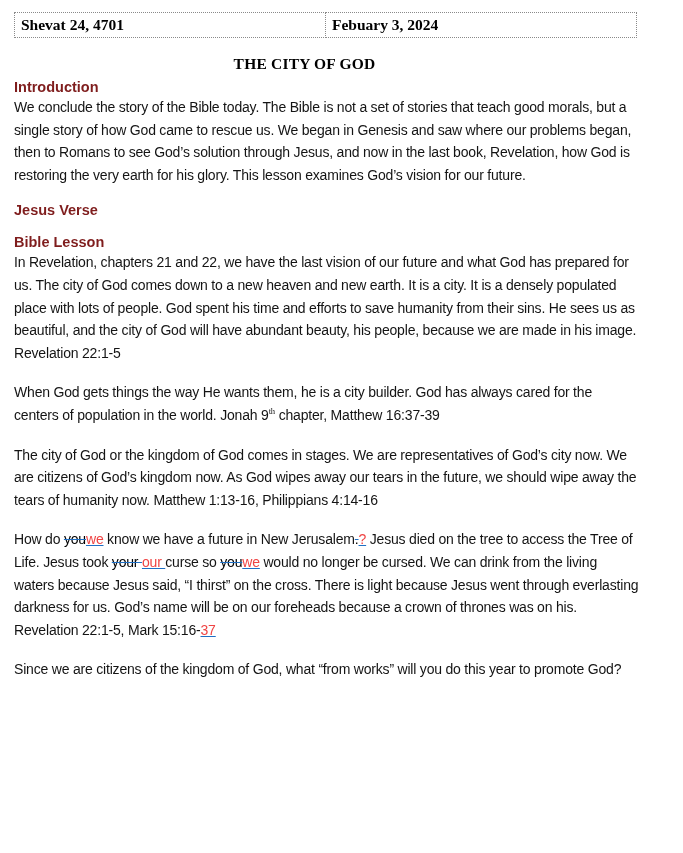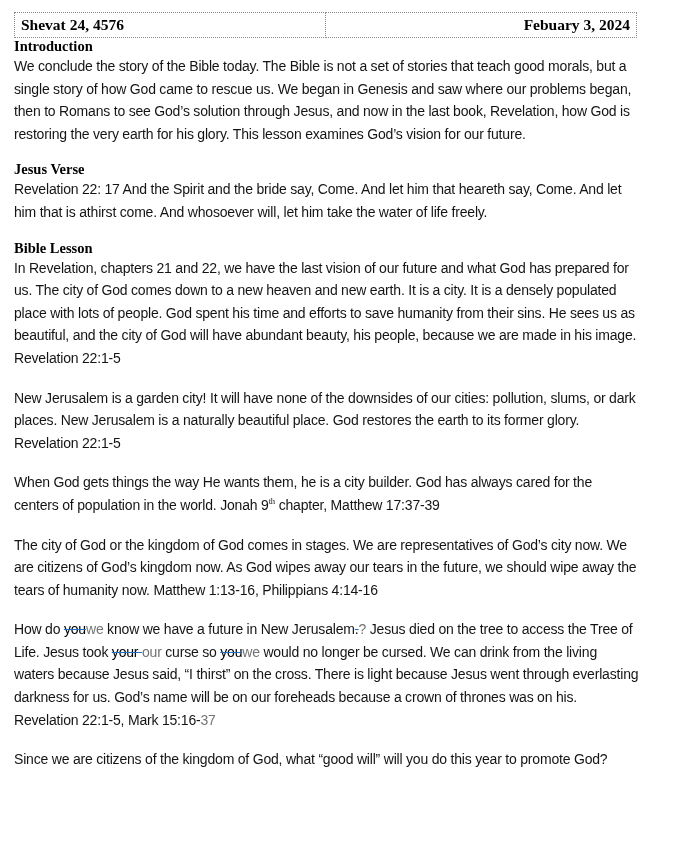--- a/index.html
+++ b/index.html
@@ -35,45 +35,45 @@
     padding: 1px 6px 3px 6px;
     font-family: "Liberation Serif", serif;
     font-weight: bold;
     font-size: 15.5px;
     line-height: 17px;
     color: #000000;
     vertical-align: middle;
     height: 20px;
   }
   .header-left  { width: 50%; text-align: left; }
-  .header-right { width: 50%; text-align: right; }
+  .header-right { width: 50%; }
 
   
   .doc-title {
     text-align: center;
     font-family: "Liberation Serif", serif;
     font-weight: bold;
     font-size: 15.5px;
     letter-spacing: 0.2px;
     color: #000000;
     margin: 17px 44px 6px 0;
     padding: 0;
   }
 
   
   .content {
     margin-top: 0;
     padding-right: 0;
   }
   .sec-head {
-    font-family: Liberation Serif, serif;
+    font-family: Liberation Sans, sans-serif;
     font-weight: bold;
     font-size: 14.5px;
     line-height: 16px;
-    color: #000000;
+    color: #7f1d1d;
     margin: 0 0 1px 0;
   }
   .sec-head.spaced { margin-top: 16px; }
 
   p.para {
     font-family: "Liberation Sans", sans-serif;
     font-size: 14px;
     line-height: 22.6px;
     color: #141414;
     margin: 0 0 0 0;
@@ -92,55 +92,55 @@
     font-family: Liberation Serif, serif;
   }
 
   
   .del {
     color: #000000;
     text-decoration: line-through;
     text-decoration-color: #1f6fc4;
   }
   .ins {
-    color: #737373;
+    color: #ef4444;
+    text-decoration: underline;
     text-decoration-color: #1f6fc4;
   }
 </style>
 </head>
 <body>
 
 <div class="page">
 
   <table class="header-table">
     <tbody>
         <tr>
-      <td class="header-left">Shevat 24, 4576</td>
+      <td class="header-left">Shevat 24, 4701</td>
       <td class="header-right">Febuary 3, 2024</td>
     </tr>
   </tbody>
     </table>
 
+  <div class="doc-title">THE CITY OF GOD</div>
 
   <div class="content">
 
     <div class="sec-head">Introduction</div>
     <p class="para">We conclude the story of the Bible today. The Bible is not a set of stories that teach good morals, but a single story of how God came to rescue us. We began in Genesis and saw where our problems began, then to Romans to see God’s solution through Jesus, and now in the last book, Revelation, how God is restoring the very earth for his glory. This lesson examines God’s vision for our future.</p>
 
     <div class="sec-head spaced">Jesus Verse</div>
-    <p class="para">Revelation 22: 17 And the Spirit and the bride say, Come. And let him that heareth say, Come. And let him that is athirst come. And whosoever will, let him take the water of life freely.</p>
 
     <div class="sec-head spaced">Bible Lesson</div>
 
     <p class="para">In Revelation, chapters 21 and 22, we have the last vision of our future and what God has prepared for us. The city of God comes down to a new heaven and new earth. It is a city. It is a densely populated place with lots of people. God spent his time and efforts to save humanity from their sins. He sees us as beautiful, and the city of God will have abundant beauty, his people, because we are made in his image. Revelation 22:1-5</p>
 
-    <p class="para">New Jerusalem is a garden city! It will have none of the downsides of our cities: pollution, slums, or dark places. New Jerusalem is a naturally beautiful place. God restores the earth to its former glory. Revelation 22:1-5</p>
 
-    <p class="para"><span>When God gets things the way He wants them, he is a city builder. God has always cared for the centers of population in the world. Jonah 9</span><sup class="ord">th</sup><span> chapter, Matthew 17:37-39</span></p>
+    <p class="para"><span>When God gets things the way He wants them, he is a city builder. God has always cared for the centers of population in the world. Jonah 9</span><sup class="ord">th</sup><span> chapter, Matthew 16:37-39</span></p>
 
     <p class="para">The city of God or the kingdom of God comes in stages. We are representatives of God’s city now. We are citizens of God’s kingdom now. As God wipes away our tears in the future, we should wipe away the tears of humanity now. Matthew 1:13-16, Philippians 4:14-16</p>
 
     <p class="para gap-after"><span>How do </span><span class="del">you</span><span class="ins">we</span><span> know we have a future in New Jerusalem</span><span class="del">.</span><span class="ins">?</span><span> Jesus died on the tree to access the Tree of Life. Jesus took </span><span class="del">your </span><span class="ins">our </span><span>curse so </span><span class="del">you</span><span class="ins">we</span><span> would no longer be cursed. We can drink from the living waters because Jesus said, “I thirst” on the cross.  There is light because Jesus went through everlasting darkness for us. God’s name will be on our foreheads because a crown of thrones was on his. Revelation 22:1-5, Mark 15:16-</span><span class="ins">37</span></p>
 
-    <p class="para">Since we are citizens of the kingdom of God, what “good will” will you do this year to promote God?</p>
+    <p class="para">Since we are citizens of the kingdom of God, what “from works” will you do this year to promote God?</p>
 
   </div>
 </div>
 
 </body></html>

